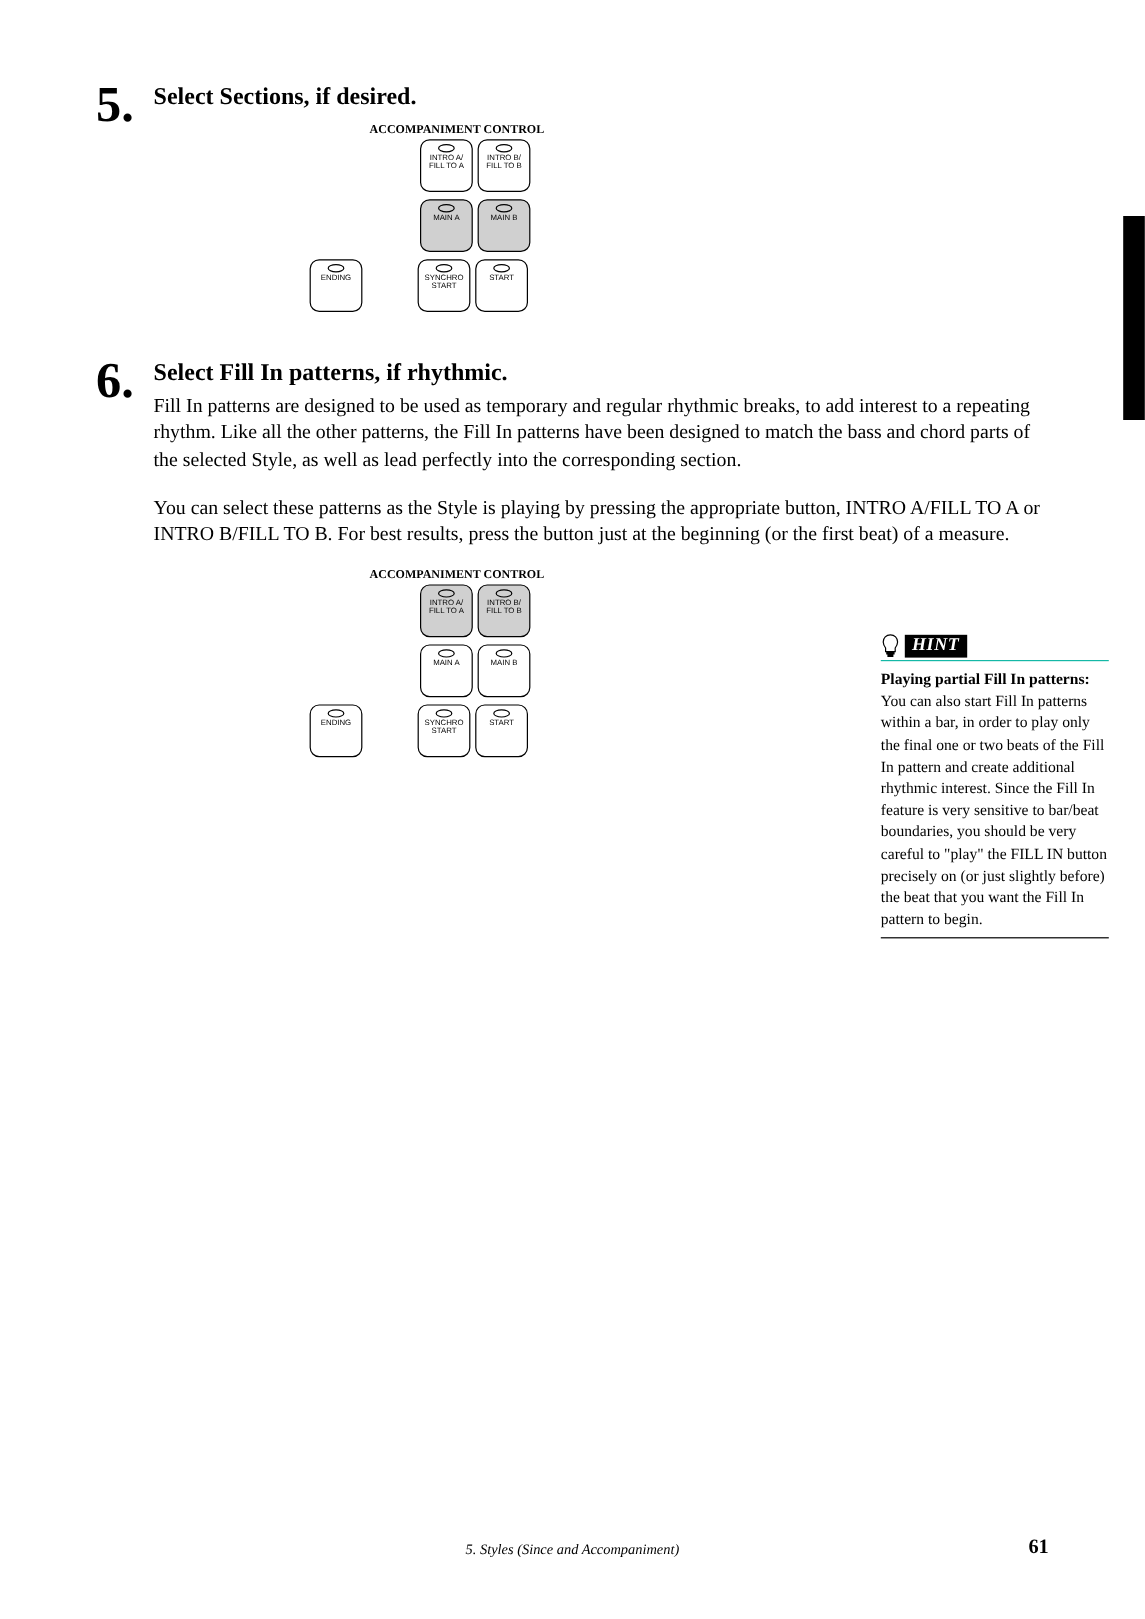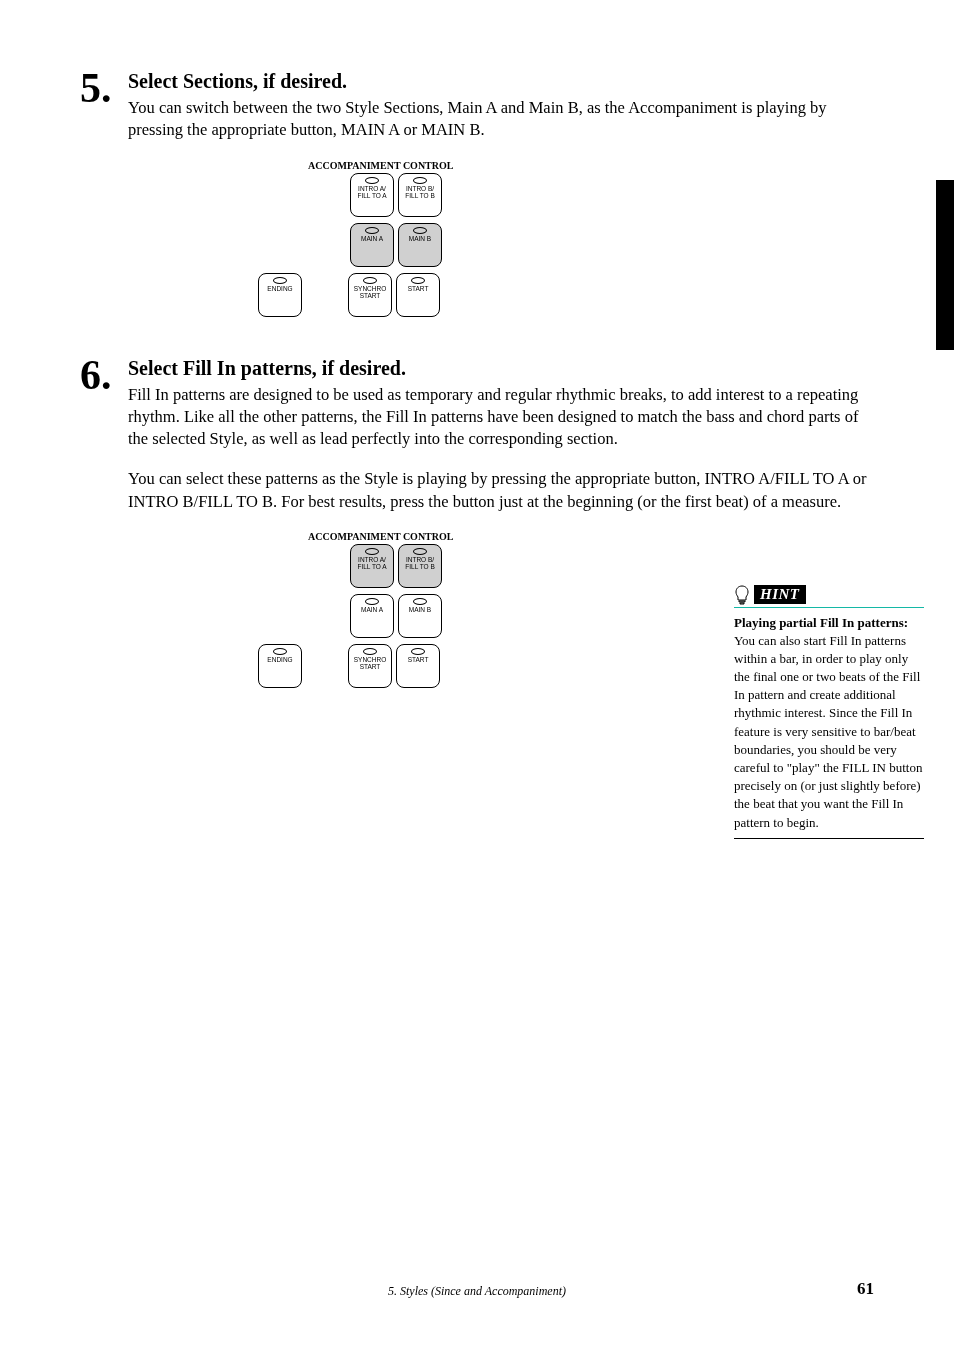--- a/index.html
+++ b/index.html
@@ -183,21 +183,20 @@
 <div class="side-tab"></div>
 
 <div class="page">
 
   <div class="step">
     <span class="step-number">
       <span>5</span><span class="step-dot">.</span>
     </span>
     <div class="step-content">
       <div class="step-title">Select Sections, if desired.</div>
-      <div class="body-text">You can switch between the two Style Sections, Main A and Main B, as the Accompaniment is playing by pressing the appropriate button, MAIN A or MAIN B.</div>
 
       <div class="control-panel">
         <div class="panel-title">ACCOMPANIMENT CONTROL</div>
         <div class="button-grid">
           <div class="button-row offset">
             <div class="panel-button">
               <div class="led"></div>
               <div class="btn-label">INTRO A/
 FILL TO A</div>
             </div>
@@ -237,21 +236,21 @@
         </div>
       </div>
     </div>
   </div>
 
   <div class="step section6-wrapper">
     <span class="step-number">
       <span>6</span><span class="step-dot">.</span>
     </span>
     <div class="step-content">
-      <div class="step-title">Select Fill In patterns, if desired.</div>
+      <div class="step-title">Select Fill In patterns, if rhythmic.</div>
       <div class="body-text">Fill In patterns are designed to be used as temporary and regular rhythmic breaks, to add interest to a repeating rhythm.  Like all the other patterns, the Fill In patterns have been designed to match the bass and chord parts of the selected Style, as well as lead perfectly into the corresponding section.</div>
       <div class="body-text">You can select these patterns as the Style is playing by pressing the appropriate button, INTRO A/FILL TO A or INTRO B/FILL TO B.  For best results, press the button just at the beginning (or the first beat) of a measure.</div>
 
       <div class="control-panel">
         <div class="panel-title">ACCOMPANIMENT CONTROL</div>
         <div class="button-grid">
           <div class="button-row offset">
             <div class="panel-button highlight">
               <div class="led"></div>
               <div class="btn-label">INTRO A/

